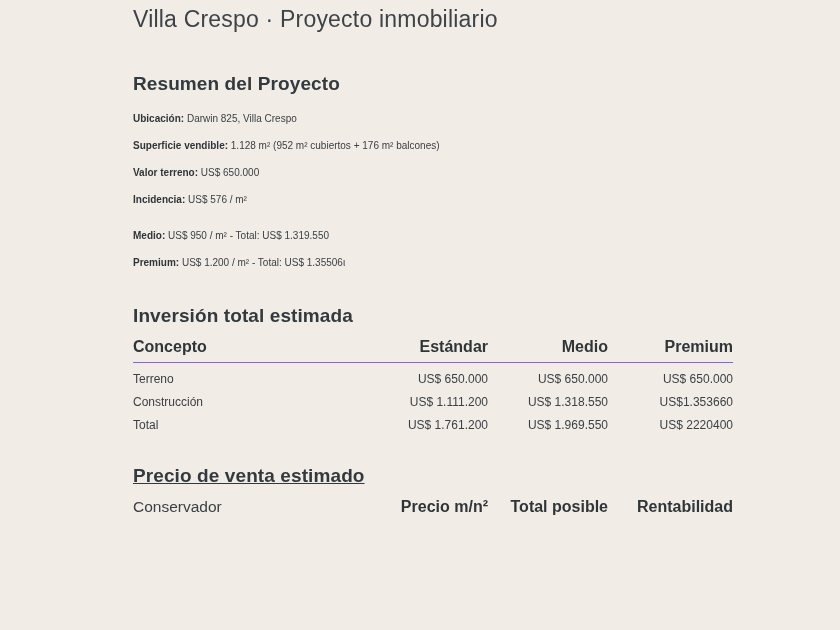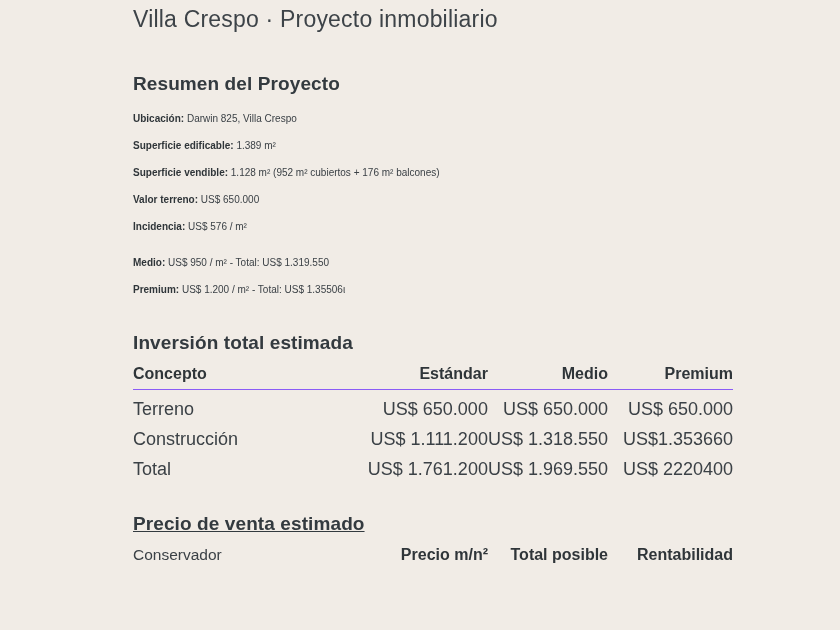--- a/index.html
+++ b/index.html
@@ -100,21 +100,21 @@
   table.invest th.concept-head {
     text-align: left;
   }
   table.invest tr.head-row th {
     border-bottom: 1px solid #8b5cf6;
   }
   table.invest td {
     padding: 5px 0 4px 0;
     text-align: right;
     white-space: nowrap;
-    font-size: 18px;
+    font-size: 12px;
   }
   table.invest td.concept-cell {
     text-align: left;
   }
   table.invest tr.first-body td {
     padding-top: 9px;
   }
   col.c0 { width: 215px; }
   col.c1 { width: 140px; }
   col.c2 { width: 120px; }
@@ -150,24 +150,20 @@
 
   <div class="content">
 
     <h1 class="doc-title">Villa Crespo · Proyecto inmobiliario</h1>
 
     <h2 class="section-title s1">Resumen del Proyecto</h2>
     <div class="lines-block">
       <div class="line">
         <span class="lbl">Ubicación:</span>
         <span class="val">Darwin 825, Villa Crespo</span>
-      </div>
-      <div class="line">
-        <span class="lbl">Superficie edificable:</span>
-        <span class="val">1.389 m²</span>
       </div>
       <div class="line">
         <span class="lbl">Superficie vendible:</span>
         <span class="val">1.128 m²  (952 m² cubiertos + 176 m² balcones)</span>
       </div>
       <div class="line">
         <span class="lbl">Valor terreno:</span>
         <span class="val">US$ 650.000</span>
       </div>
       <div class="line">

